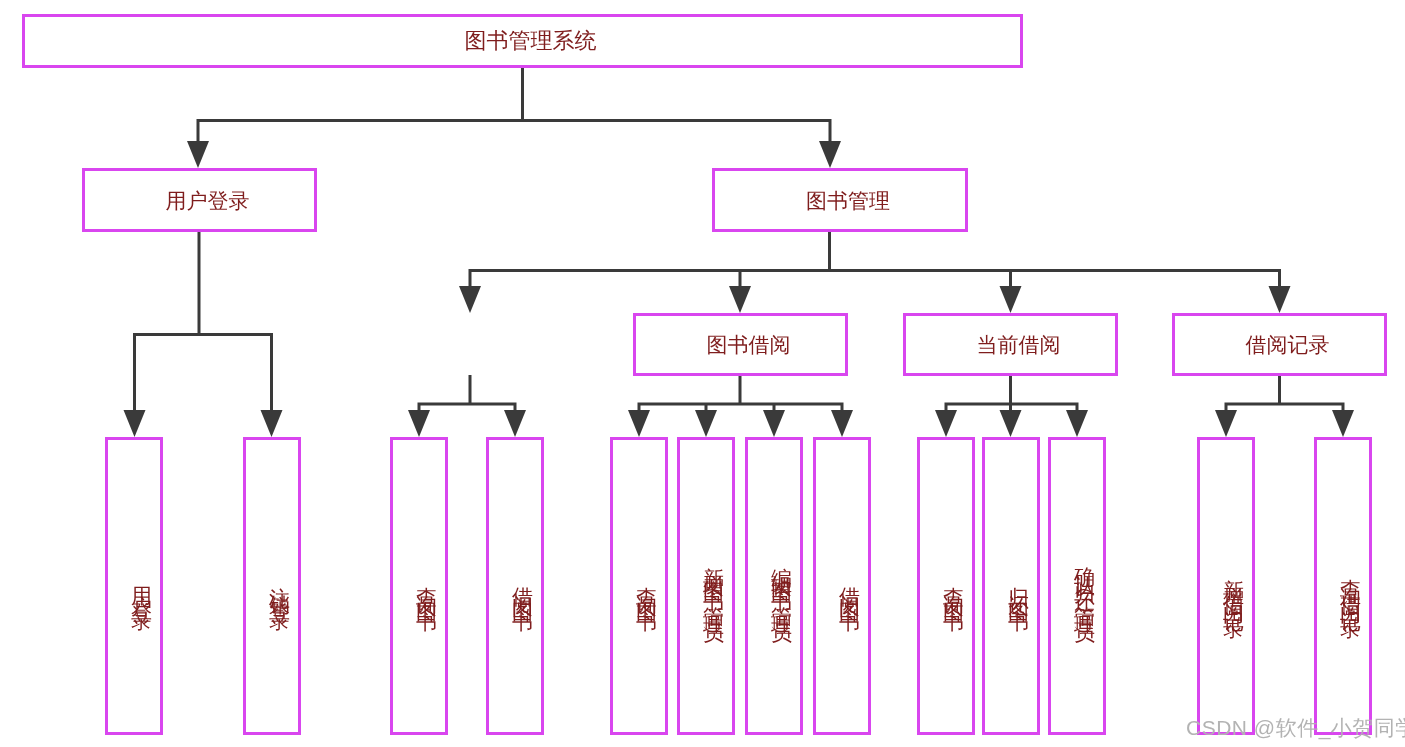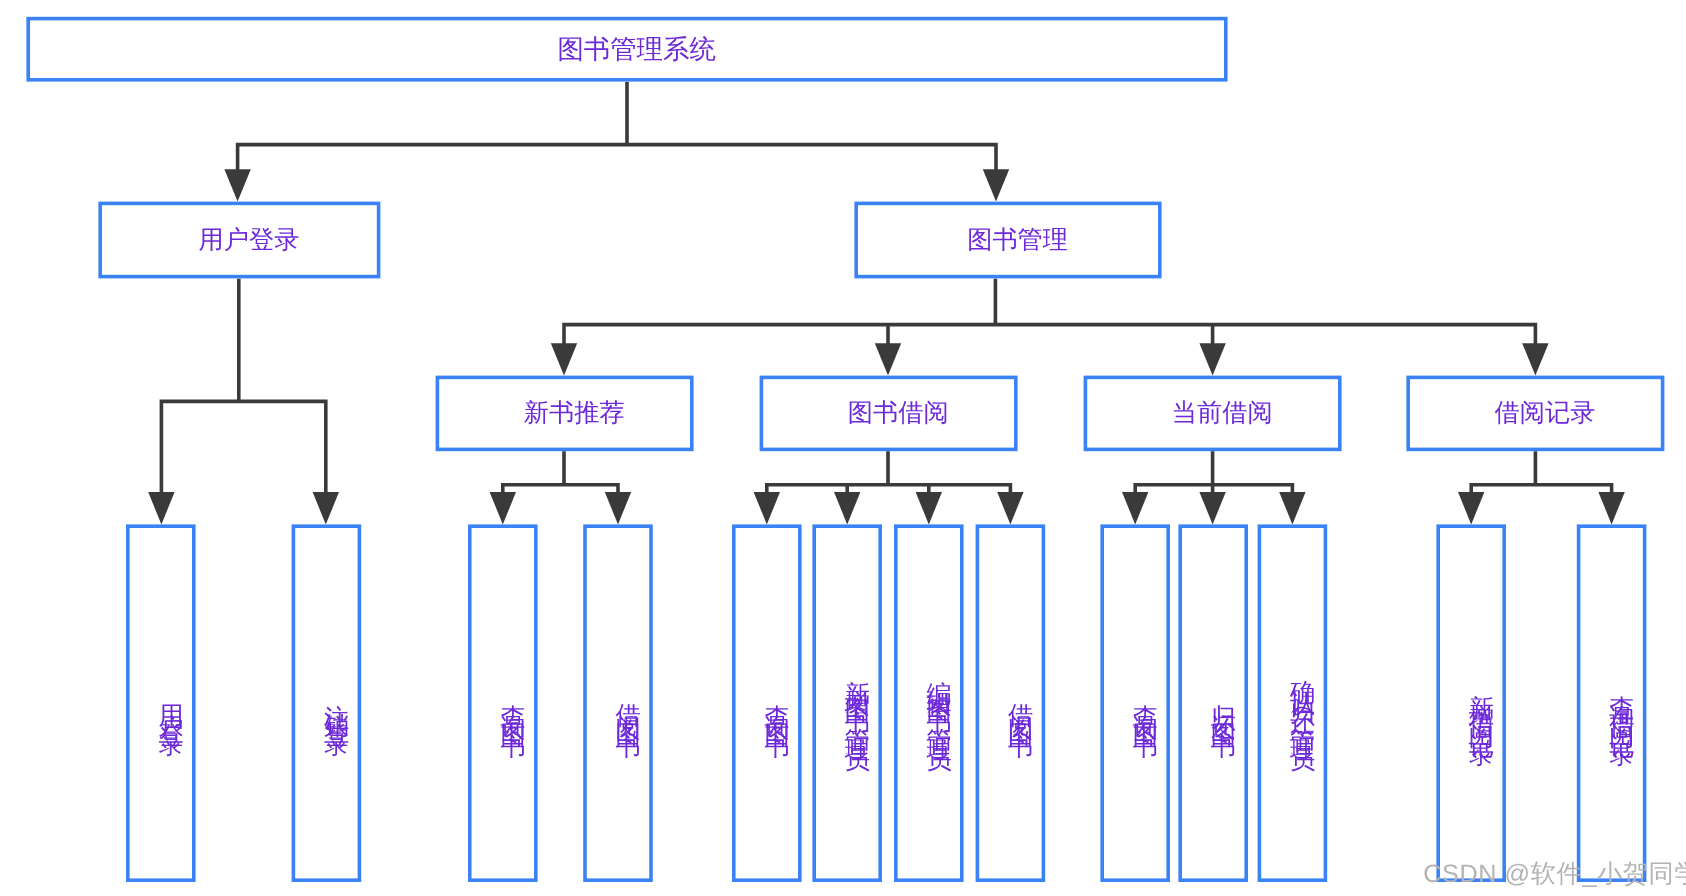--- a/index.html
+++ b/index.html
@@ -15,22 +15,22 @@
     font-family: "Liberation Sans", "DejaVu Sans", sans-serif;
   }
   #canvas {
     position: absolute;
     inset: 0;
   }
   .node {
     position: absolute;
     box-sizing: border-box;
     background: #ffffff;
-    border: 3px solid #3b82f6;
-    color: #6d28d9;
+    border: 3px solid #d946ef;
+    color: #7f1d1d;
     display: flex;
     align-items: center;
     justify-content: center;
     text-align: center;
     font-size: 21px;
     line-height: 1;
     white-space: nowrap;
     padding-left: 16px;
   }
   .node.root { font-size: 22px; }
@@ -105,21 +105,20 @@
     <path d="M1279.5 375 L1279.5 404 M1224.5 404 L1344.5 404 M1226 402.5 L1226 414 M1343 402.5 L1343 414"></path>
     <polygon points="1215,410 1237,410 1226,437"></polygon>
     <polygon points="1332,410 1354,410 1343,437"></polygon>
   </svg>
 
   <div class="node root" style="left:22px;top:14px;width:1001px;height:54px">图书管理系统</div>
 
   <div class="node" style="left:82px;top:168px;width:235px;height:64px">用户登录</div>
   <div class="node" style="left:712px;top:168px;width:256px;height:64px">图书管理</div>
 
-  <div class="node" style="left:363px;top:313px;width:215px;height:63px">新书推荐</div>
   <div class="node" style="left:633px;top:313px;width:215px;height:63px">图书借阅</div>
   <div class="node" style="left:903px;top:313px;width:215px;height:63px">当前借阅</div>
   <div class="node" style="left:1172px;top:313px;width:215px;height:63px">借阅记录</div>
 
   <div class="node v" style="left:105px;top:437px;width:58px;height:298px">用户登录</div>
   <div class="node v" style="left:243px;top:437px;width:58px;height:298px">注销登录</div>
 
   <div class="node v" style="left:390px;top:437px;width:58px;height:298px">查询图书</div>
   <div class="node v" style="left:486px;top:437px;width:58px;height:298px">借阅图书</div>
 

